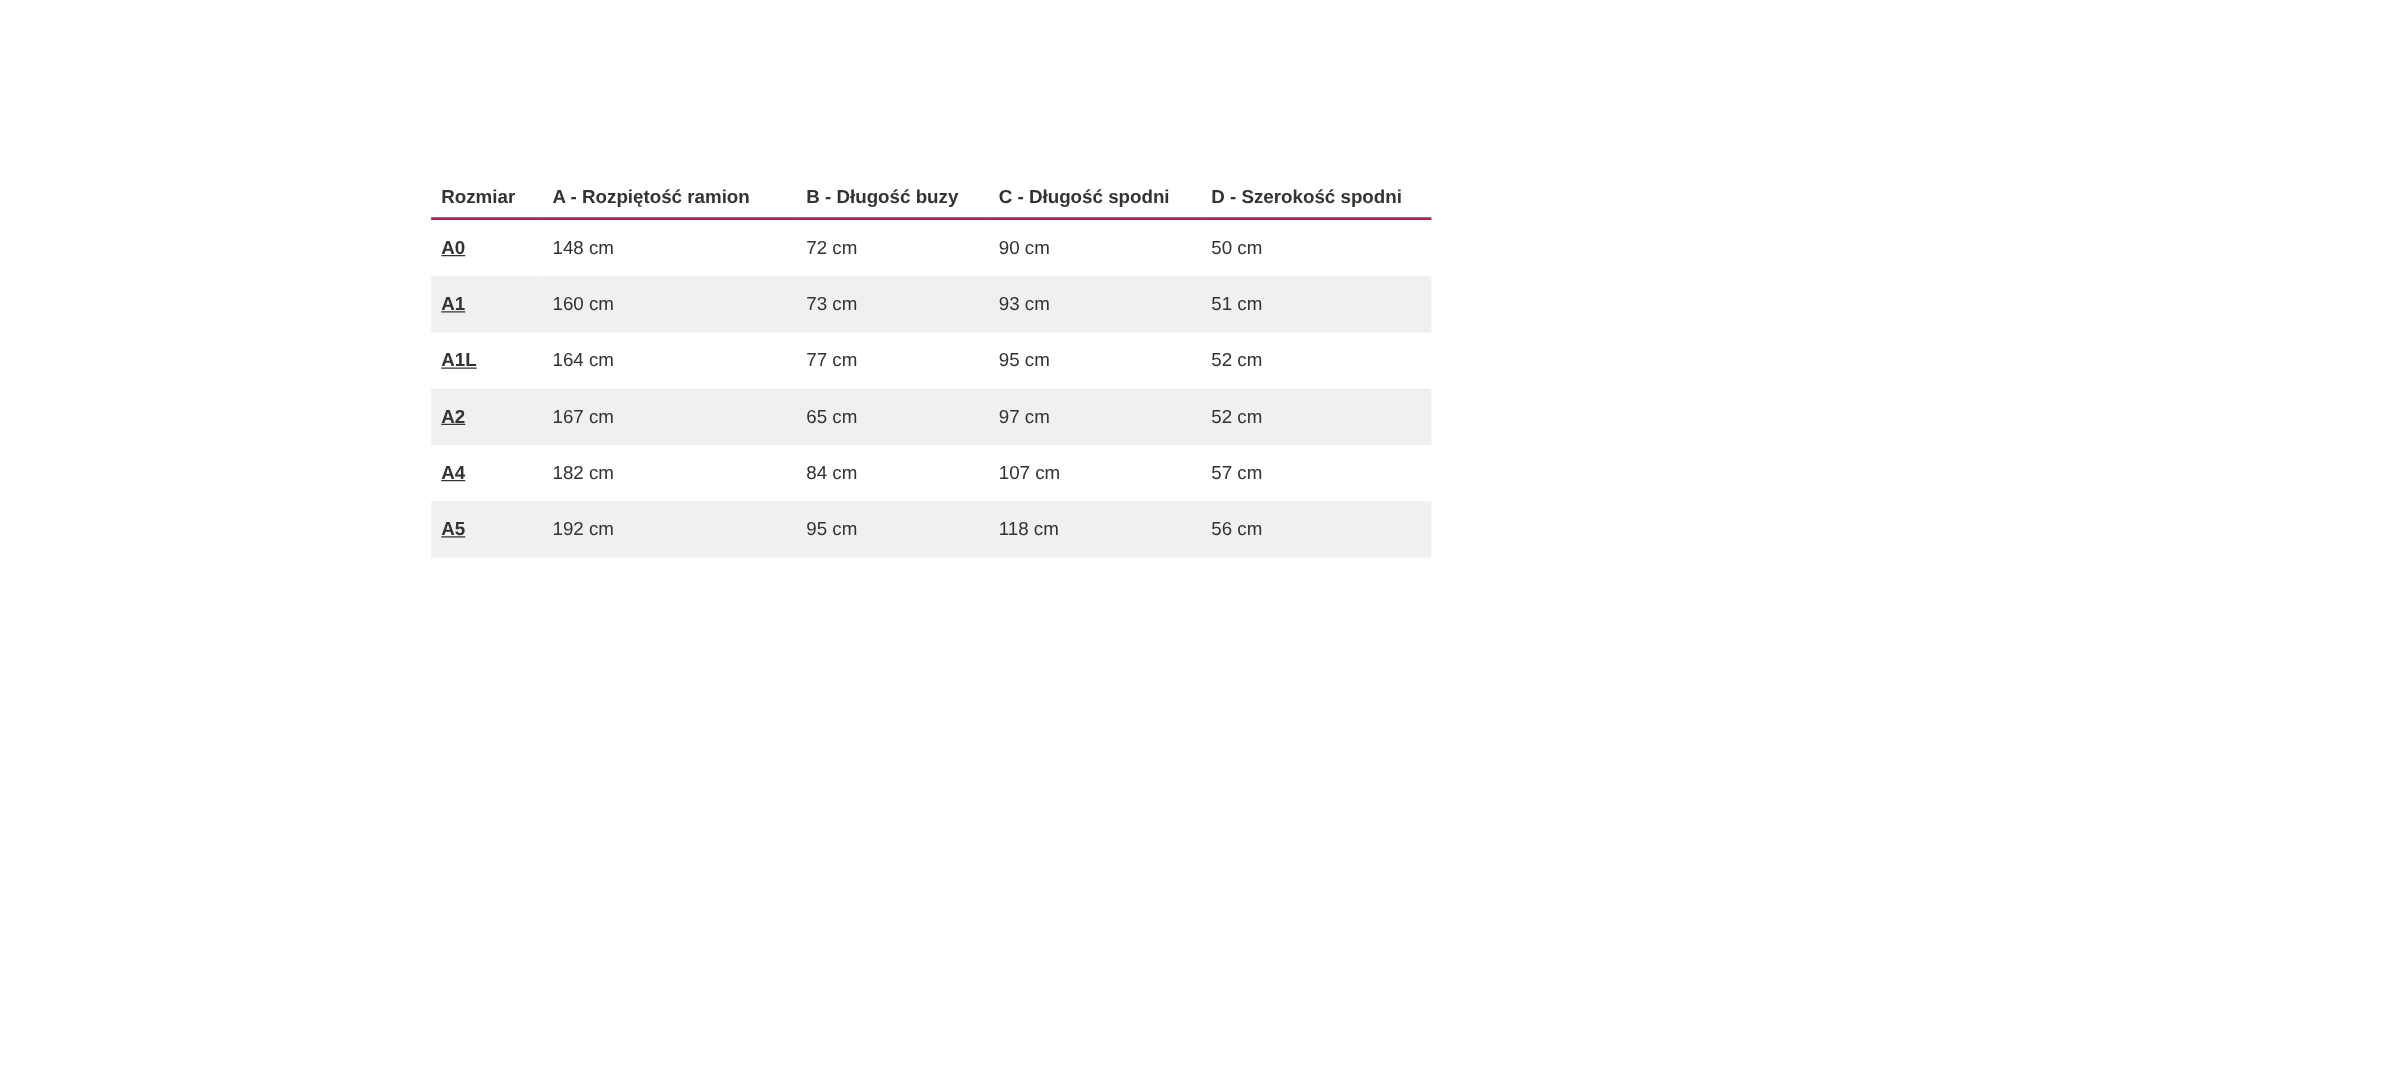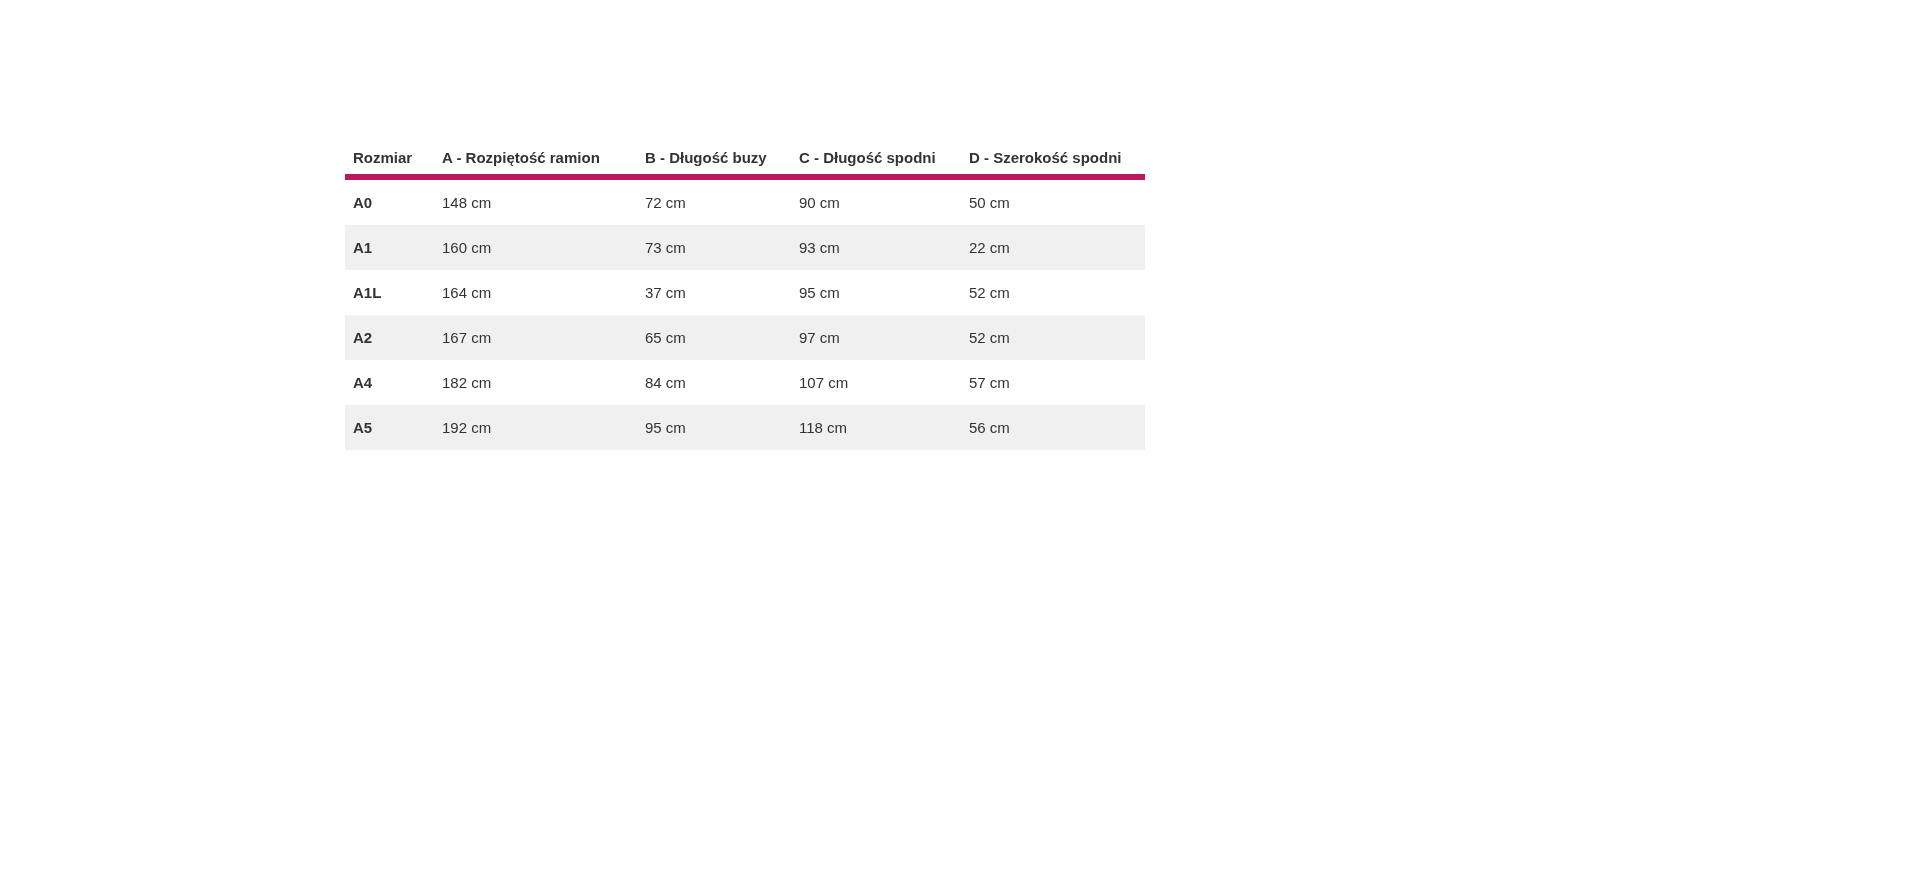--- a/index.html
+++ b/index.html
@@ -26,34 +26,34 @@
   .size-table col.c3 { width: 154px; }
   .size-table col.c4 { width: 170px; }
   .size-table col.c5 { width: 184px; }
   .size-table th {
     text-align: left;
     vertical-align: middle;
     font-size: 15px;
     font-weight: bold;
     color: #333333;
     padding: 8px 8px 8px 8px;
-    border-bottom: 6px solid #be185d;
+    border-bottom: 2px solid #be185d;
     white-space: nowrap;
   }
   .size-table td {
     text-align: left;
     vertical-align: middle;
     font-size: 15px;
     font-weight: normal;
     color: #333333;
     padding: 14px 8px;
     line-height: 17px;
     white-space: nowrap;
   }
-  .size-table td.size-cell { font-weight: bold; }
+  .size-table td.size-cell { font-weight: bold; text-decoration: underline; }
   .size-table tbody tr:nth-child(even) { background: #f0f0f0; }
 </style>
 </head>
 <body>
 
 <div class="size-table-wrap">
   <table class="size-table">
     <colgroup>
       <col class="c1">
         <col class="c2">
@@ -76,26 +76,26 @@
         <td>148 cm</td>
         <td>72 cm</td>
         <td>90 cm</td>
         <td>50 cm</td>
       </tr>
       <tr>
         <td class="size-cell">A1</td>
         <td>160 cm</td>
         <td>73 cm</td>
         <td>93 cm</td>
-        <td>22 cm</td>
+        <td>51 cm</td>
       </tr>
       <tr>
         <td class="size-cell">A1L</td>
         <td>164 cm</td>
-        <td>37 cm</td>
+        <td>77 cm</td>
         <td>95 cm</td>
         <td>52 cm</td>
       </tr>
       <tr>
         <td class="size-cell">A2</td>
         <td>167 cm</td>
         <td>65 cm</td>
         <td>97 cm</td>
         <td>52 cm</td>
       </tr>

